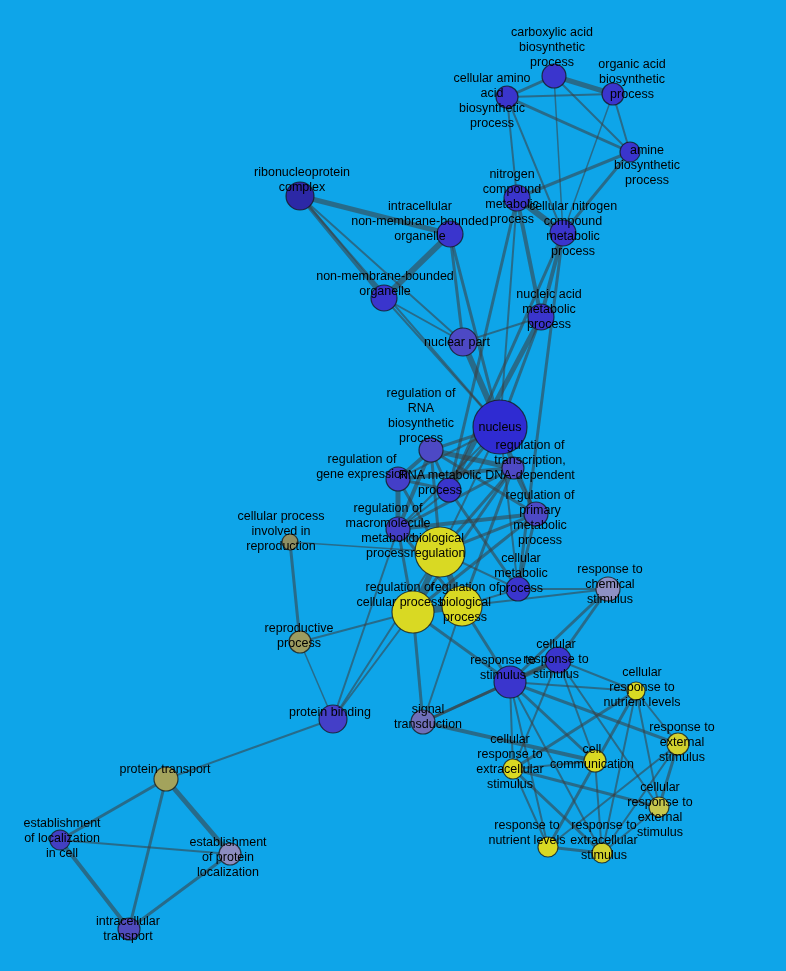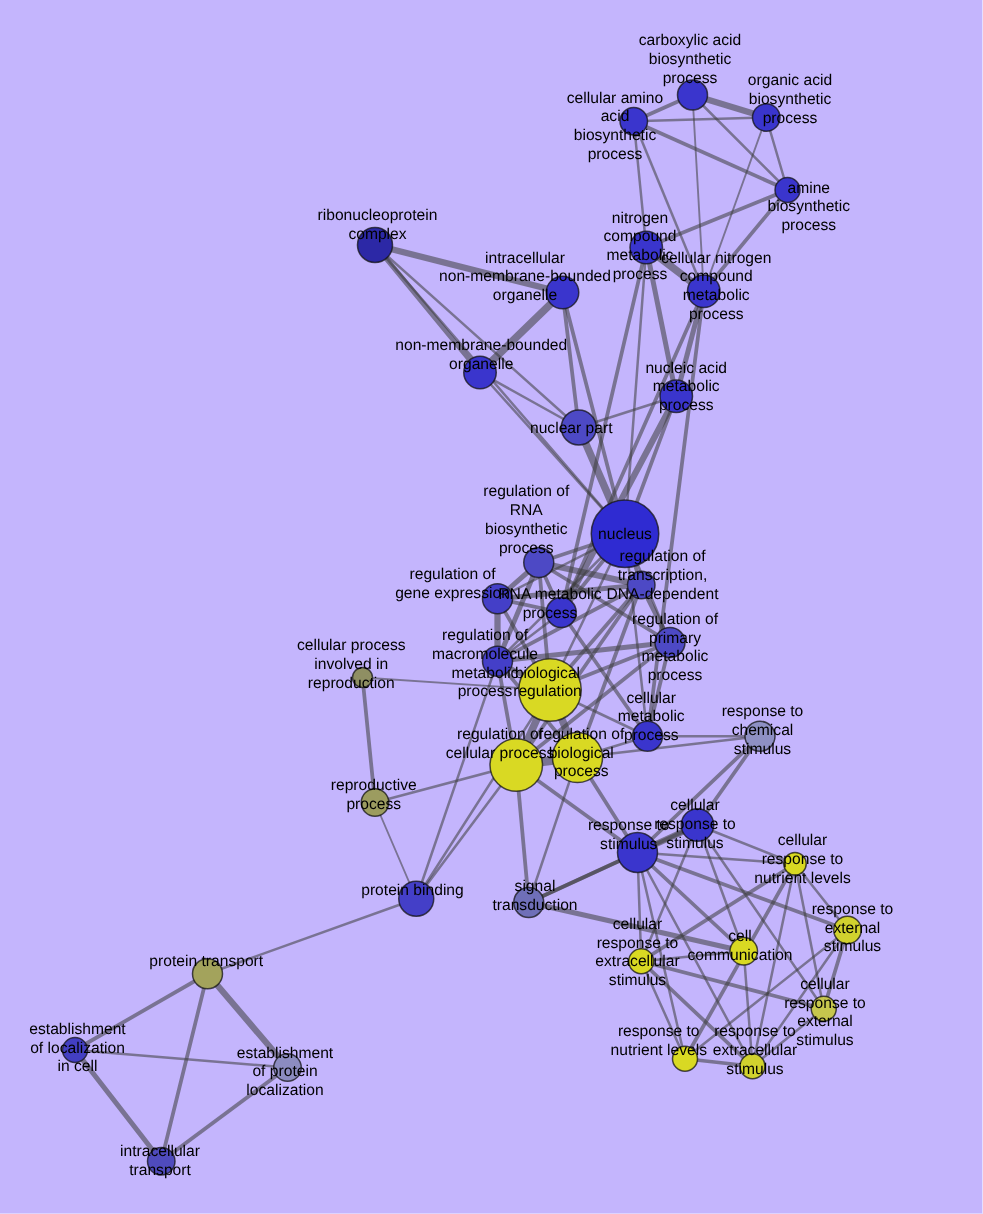--- a/index.html
+++ b/index.html
@@ -5,21 +5,21 @@
   html, body {
     margin: 0;
     padding: 0;
     background: #ffffff;
     font-family: "Liberation Sans", sans-serif;
   }
   .network-viewport {
     position: relative;
     width: 786px;
     height: 971px;
-    background: #c4b5fd;
+    background: #0ea5e9;
     overflow: hidden;
   }
   svg text {
     font-family: "Liberation Sans", sans-serif;
     font-size: 12.5px;
     fill: #000000;
   }
   svg circle.node {
     stroke: rgba(20,20,20,0.75);
     stroke-width: 1.2;

